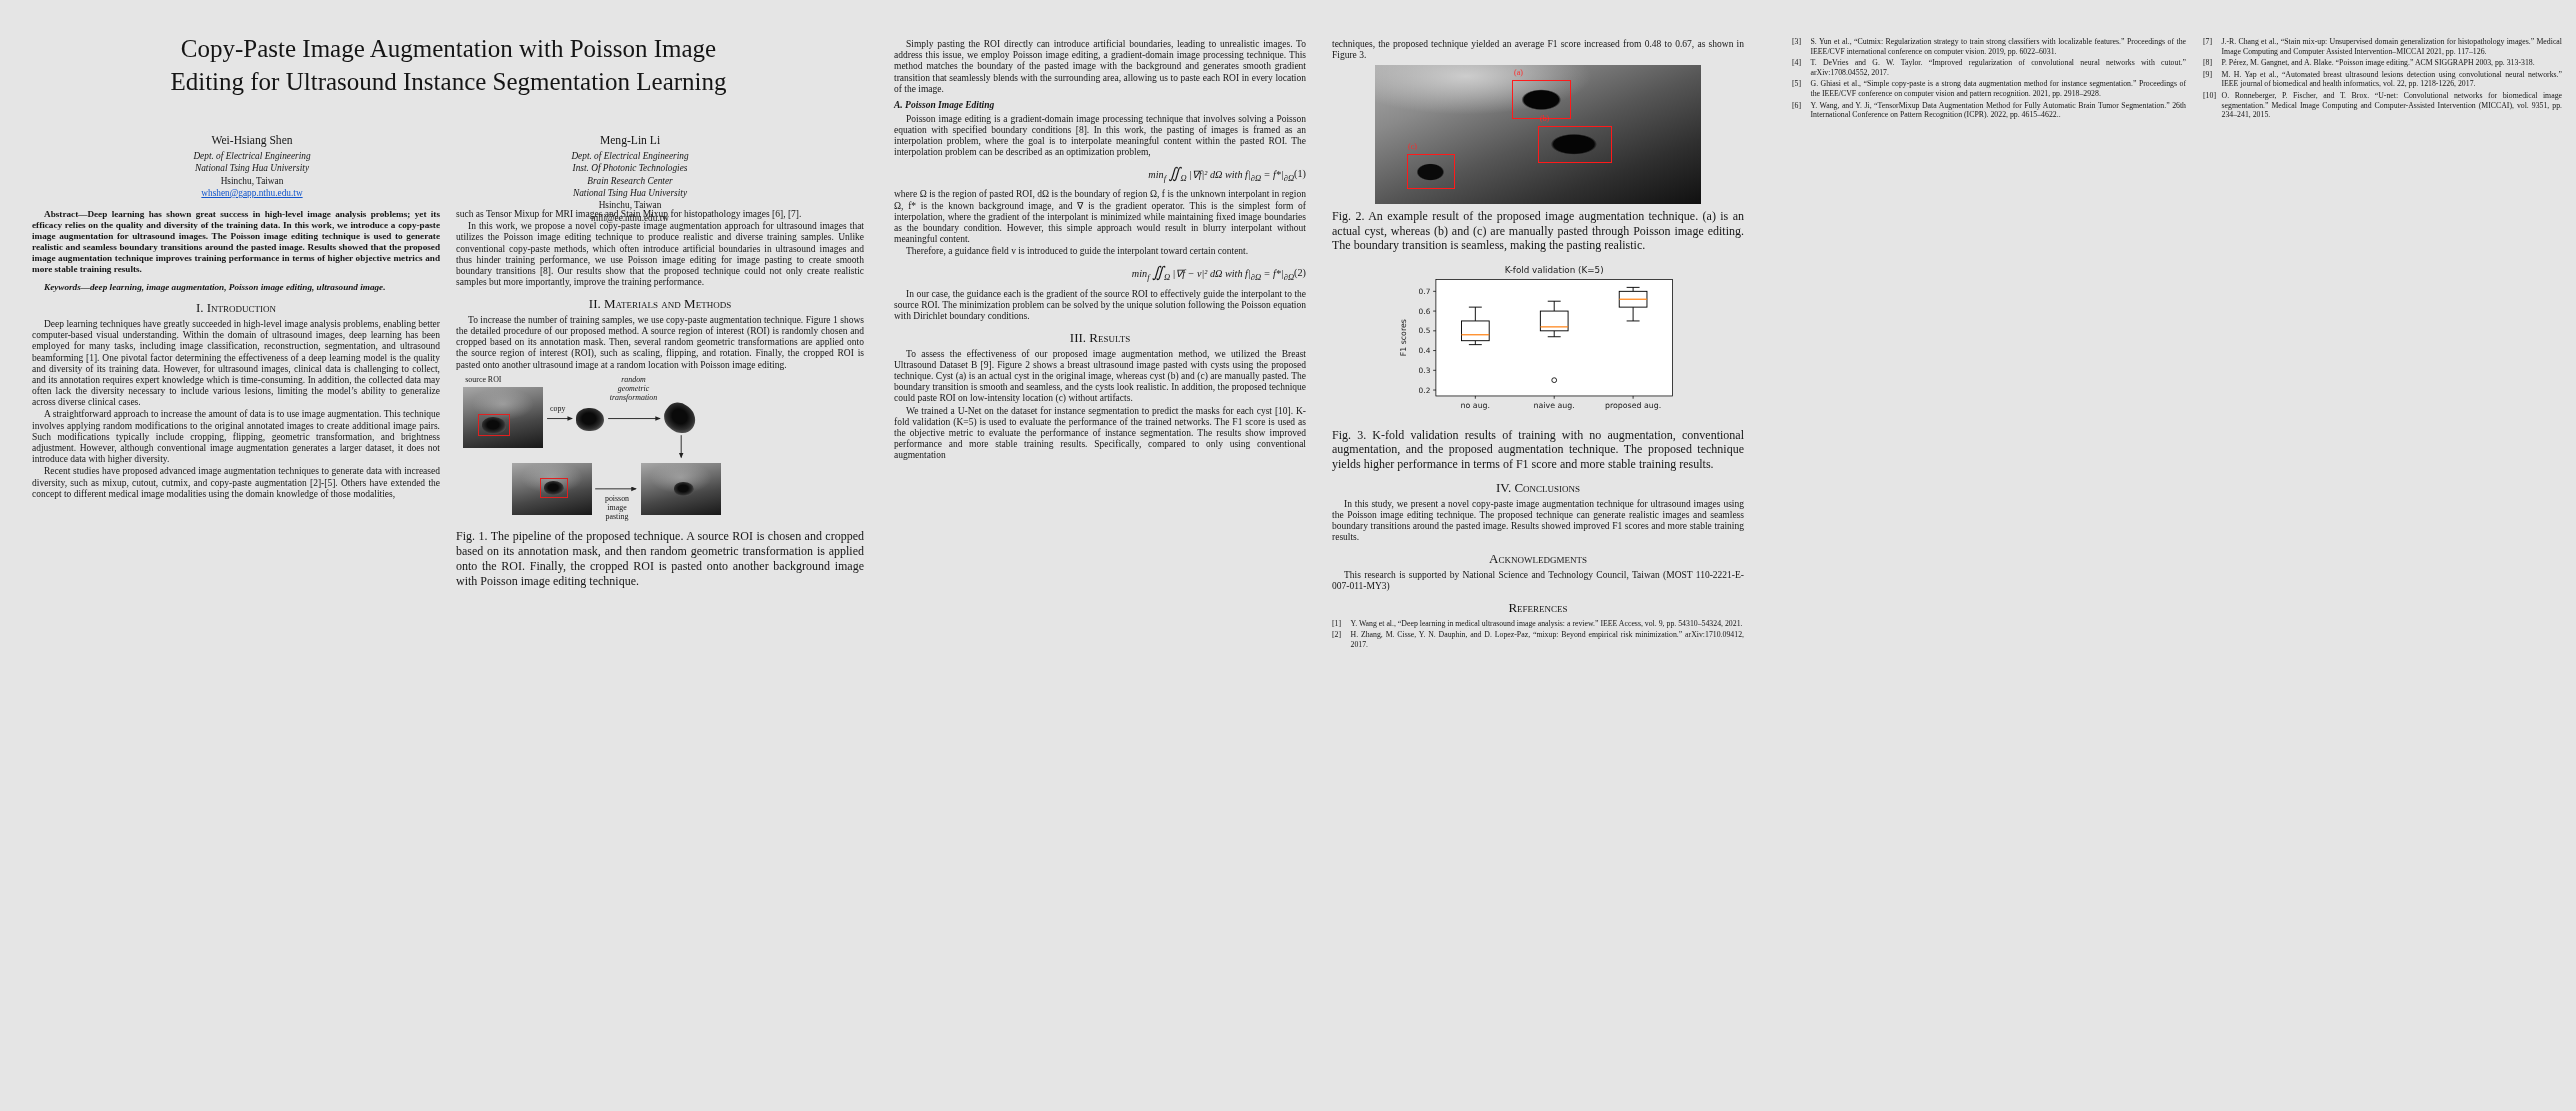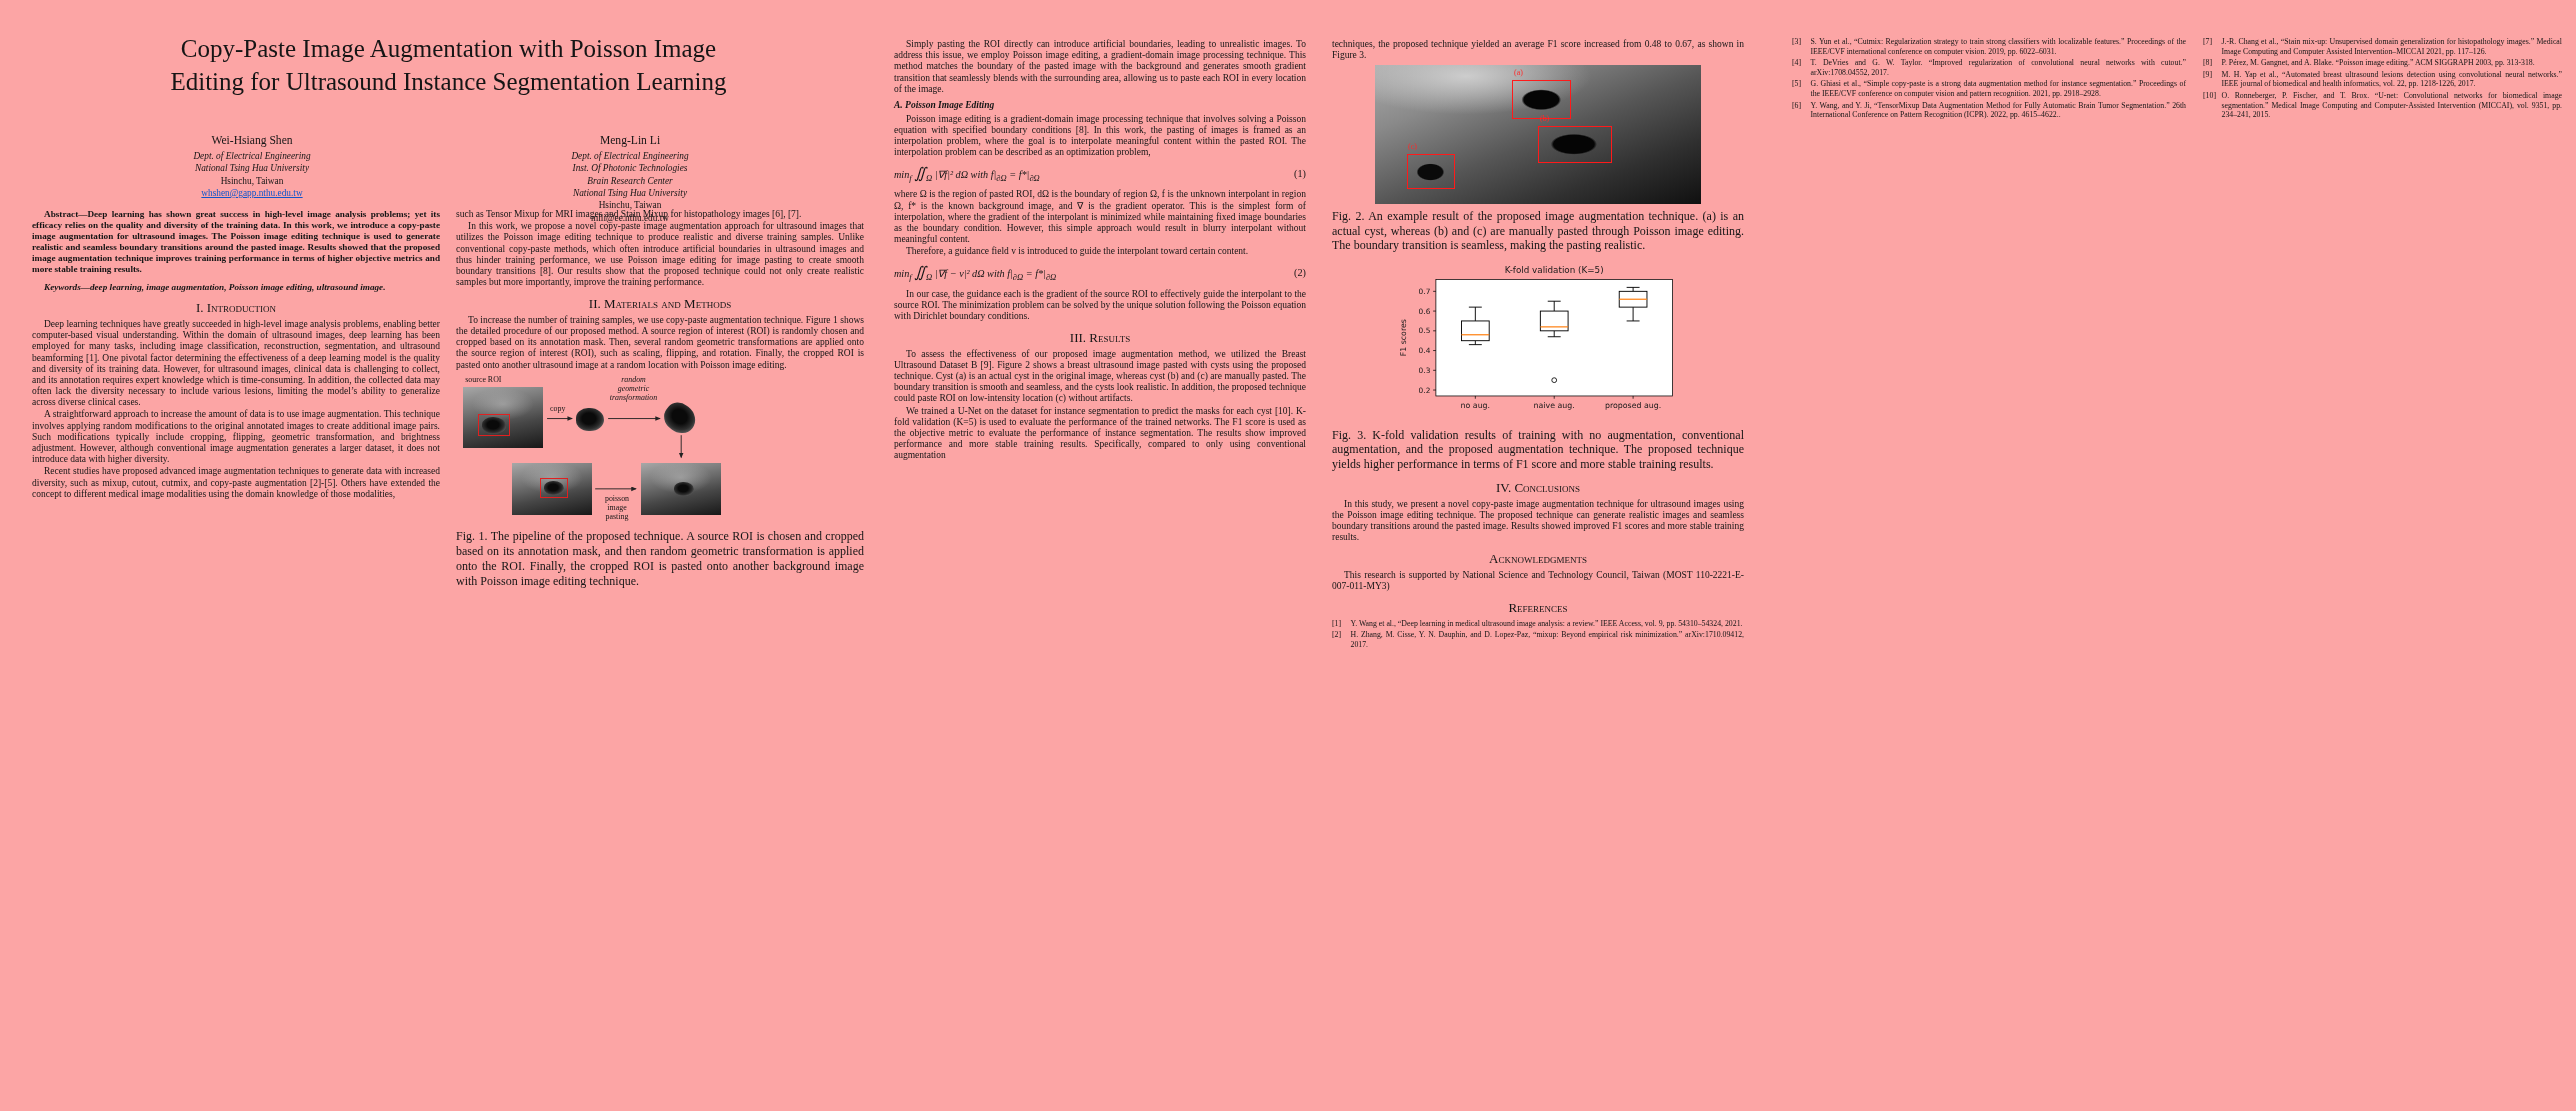--- a/index.html
+++ b/index.html
@@ -1,38 +1,38 @@
 <!DOCTYPE html>
 <html style="font-size:15px"><head>
 <meta charset="utf-8">
 <title>Paper</title>
 <style>
   * { box-sizing: border-box; margin: 0; padding: 0; }
   html,body { background: #ffffff; }
   body { font-family: "Liberation Serif", serif; color: #151515; }
-  .sheet { position: relative; width: 2576px; height: 1112px; background: #fca5a5; overflow: hidden; }
+  .sheet { position: relative; width: 2576px; height: 1112px; background: #e5e5e5; overflow: hidden; }
   .abs { position: absolute; }
 
   .paper-title { font-size: 25px; line-height: 1.3; text-align: center; font-weight: 400; }
   .author-block { text-align: center; font-size: 9.3px; line-height: 1.32; }
   .author-name { font-size: 11.6px; margin-bottom: 1.9px; }
   .affil { font-style: italic; }
   .email-link { color: #1155cc; text-decoration: underline; cursor: pointer; }
   .email-plain { color: #151515; }
 
   .col { position: absolute; font-size: 9.5px; line-height: 1.18; }
   .p { text-align: justify; text-indent: 12px; margin-bottom: 0.9px; }
   .p.noindent { text-indent: 0; }
   .abstract { font-weight: bold; font-size: 9.2px; text-align: justify; text-indent: 12px; line-height: 1.2; }
   .keywords { font-weight: bold; font-style: italic; font-size: 9.2px; text-align: justify; text-indent: 12px; margin-top: 6.5px; }
   .sec-h { text-align: center; font-variant: small-caps; font-size: 13px; font-weight: 400; margin: 7.4px 0 3.7px; }
   .sub-h { font-style: italic; font-size: 9.5px; margin: 4.6px 0 2.8px; }
 
   .eq { display: flex; align-items: center; font-style: italic; margin: 6.5px 0; font-size: 10.2px; }
-  .eq .eq-body { flex: 1; text-align: left; }
+  .eq .eq-body { flex: 1; text-align: right; }
   .eq .eq-num { font-style: normal; }
   .big-int { font-size: 15px; }
 
   .caption { font-size: 12px; line-height: 1.24; text-align: justify; margin-top: 4.6px; }
   .ref-item { display: flex; font-size: 7.8px; line-height: 1.24; margin-bottom: 1.9px; }
   .ref-num { width: 18.5px; flex: none; }
   .ref-text { flex: 1; text-align: justify; }
 
   
   .fig1 { position: relative; width: 406px; height: 148px; margin-top: 5.6px; }

